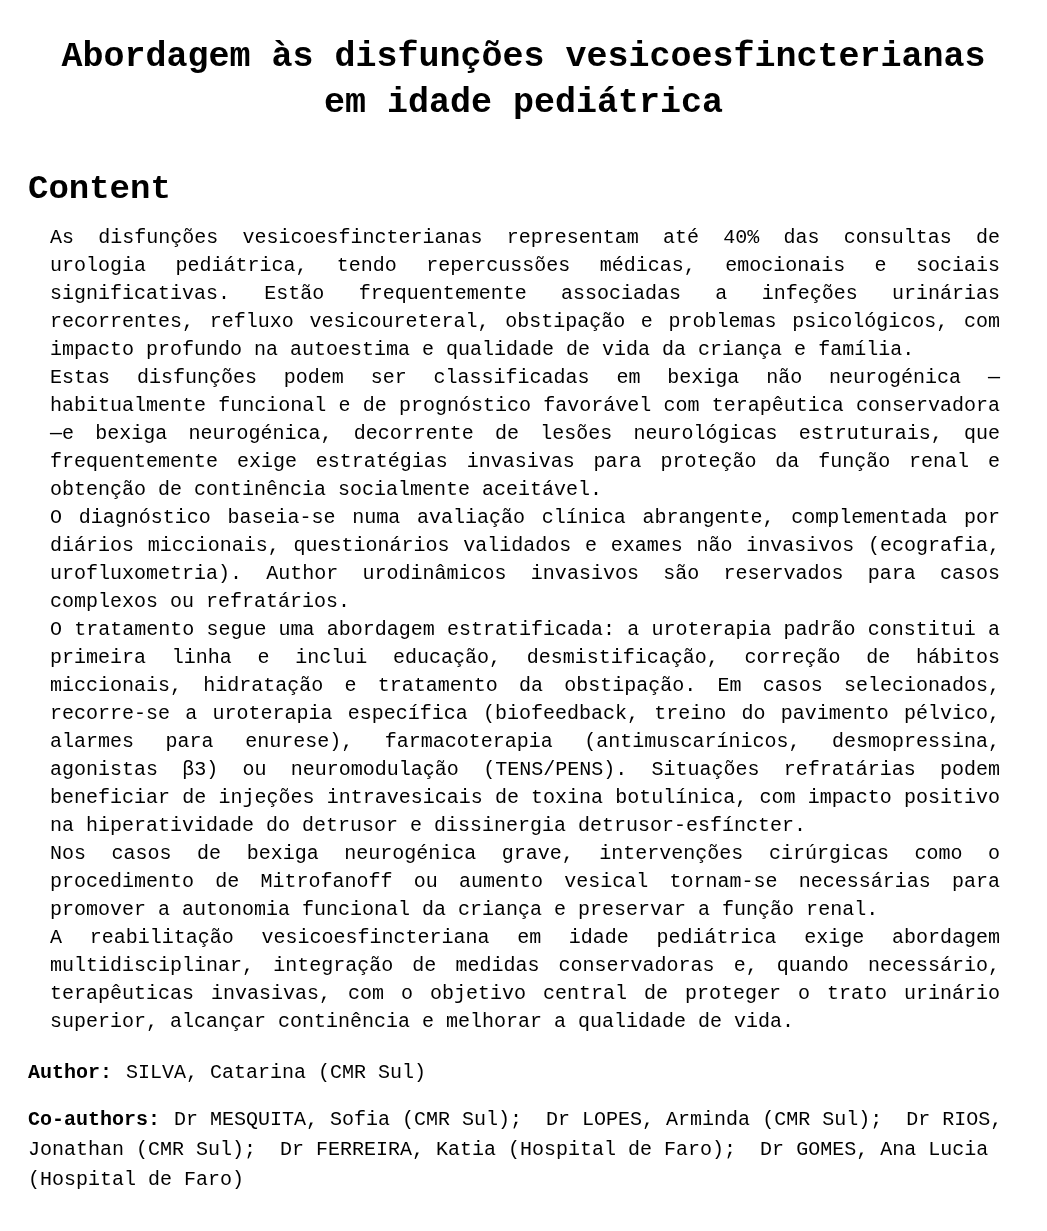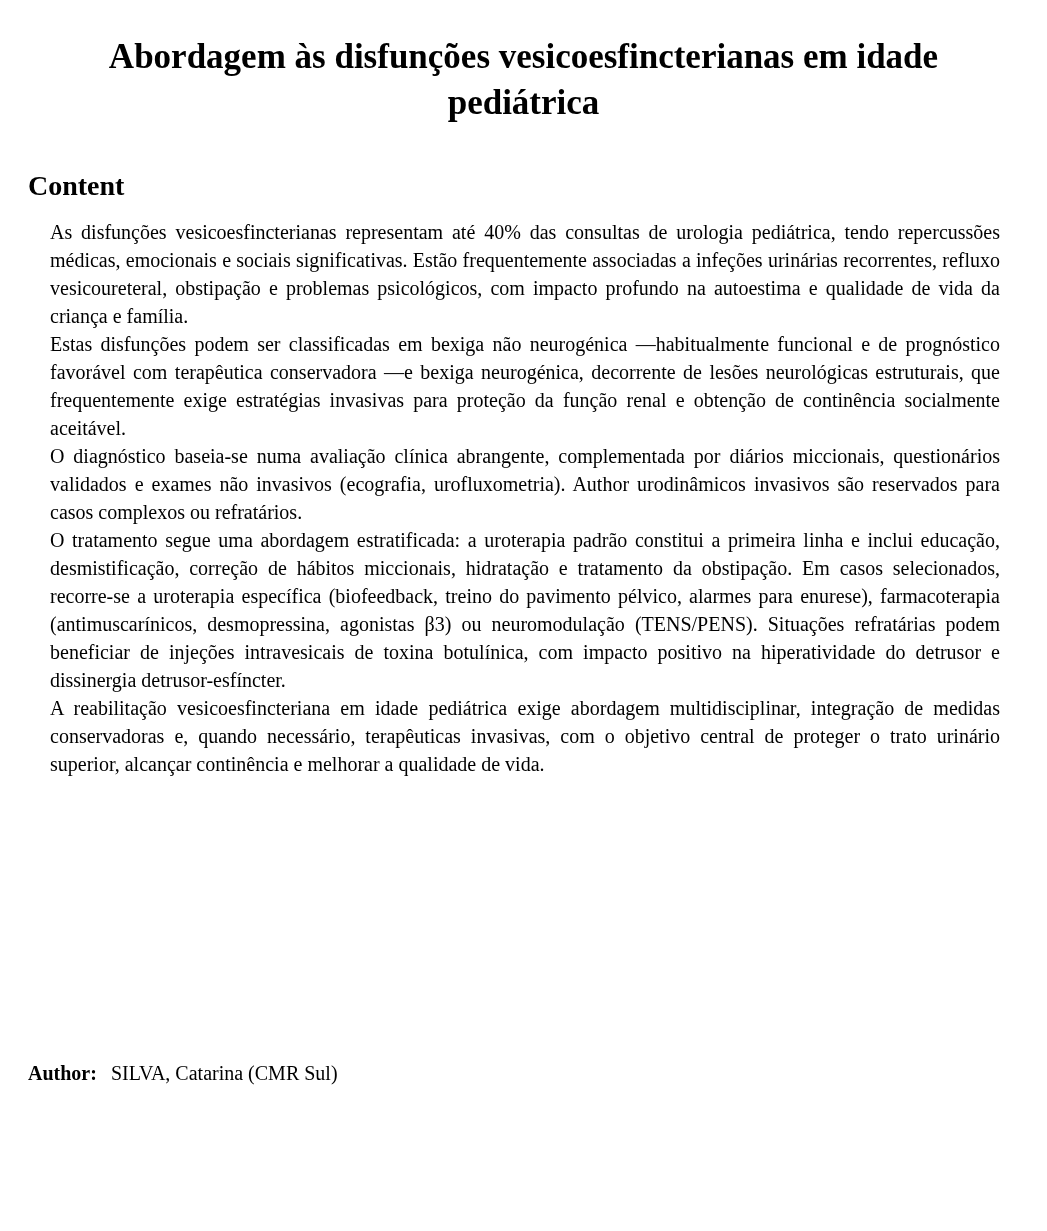--- a/index.html
+++ b/index.html
@@ -2,35 +2,35 @@
 <html lang="pt"><head>
 <meta charset="utf-8">
 <style>
   html, body { margin: 0; padding: 0; background: #ffffff; }
   .page {
     position: relative;
     width: 1047px;
     height: 1231px;
     background: #ffffff;
     color: #000000;
-    font-family: Liberation Serif, serif;
+    font-family: Liberation Mono, monospace;
     box-sizing: border-box;
     overflow: hidden;
   }
   .doc-title {
     margin: 34px 60px 0 60px;
     text-align: center;
     font-size: 35px;
     font-weight: bold;
     line-height: 46px;
     letter-spacing: 0px;
   }
   .section-heading {
     margin: 44px 28px 16px 28px;
-    font-size: 28px;
+    font-size: 34px;
     font-weight: bold;
   }
   .abstract {
     margin: 4px 47px 0 50px;
     font-size: 20px;
     line-height: 28px;
     text-align: justify;
   }
   .abstract p { margin: 0; }
   .fields {
@@ -52,22 +52,26 @@
 
   <h1 class="doc-title">Abordagem às disfunções vesicoesfincterianas em idade pediátrica</h1>
 
   <h2 class="section-heading">Content</h2>
 
   <div class="abstract">
     <p>As disfunções vesicoesfincterianas representam até 40% das consultas de urologia pediátrica, tendo repercussões médicas, emocionais e sociais significativas. Estão frequentemente associadas a infeções urinárias recorrentes, refluxo vesicoureteral, obstipação e problemas psicológicos, com impacto profundo na autoestima e qualidade de vida da criança e família.</p>
     <p>Estas disfunções podem ser classificadas em bexiga não neurogénica —habitualmente funcional e de prognóstico favorável com terapêutica conservadora —e bexiga neurogénica, decorrente de lesões neurológicas estruturais, que frequentemente exige estratégias invasivas para proteção da função renal e obtenção de continência socialmente aceitável.</p>
     <p>O diagnóstico baseia-se numa avaliação clínica abrangente, complementada por diários miccionais, questionários validados e exames não invasivos (ecografia, urofluxometria). Author urodinâmicos invasivos são reservados para casos complexos ou refratários.</p>
     <p>O tratamento segue uma abordagem estratificada: a uroterapia padrão constitui a primeira linha e inclui educação, desmistificação, correção de hábitos miccionais, hidratação e tratamento da obstipação. Em casos selecionados, recorre-se a uroterapia específica (biofeedback, treino do pavimento pélvico, alarmes para enurese), farmacoterapia (antimuscarínicos, desmopressina, agonistas β3) ou neuromodulação (TENS/PENS). Situações refratárias podem beneficiar de injeções intravesicais de toxina botulínica, com impacto positivo na hiperatividade do detrusor e dissinergia detrusor-esfíncter.</p>
+    <p>Nos casos de bexiga neurogénica grave, intervenções cirúrgicas como o procedimento de Mitrofanoff ou aumento vesical tornam-se necessárias para promover a autonomia funcional da criança e preservar a função renal.</p>
     <p>A reabilitação vesicoesfincteriana em idade pediátrica exige abordagem multidisciplinar, integração de medidas conservadoras e, quando necessário, terapêuticas invasivas, com o objetivo central de proteger o trato urinário superior, alcançar continência e melhorar a qualidade de vida.</p>
   </div>
 
   <div class="fields">
     <div class="field">
       <span class="field-label">Author:</span><span class="field-value">SILVA, Catarina (CMR Sul)</span>
     </div>
+    <div class="field">
+      <span class="field-label">Co-authors:</span><span class="field-value">Dr MESQUITA, Sofia (CMR Sul); &nbsp;Dr LOPES, Arminda (CMR Sul); &nbsp;Dr RIOS, Jonathan (CMR Sul); &nbsp;Dr FERREIRA, Katia (Hospital de Faro); &nbsp;Dr GOMES, Ana Lucia (Hospital de Faro)</span>
+    </div>
   </div>
 
 </div>
 
 </body></html>

